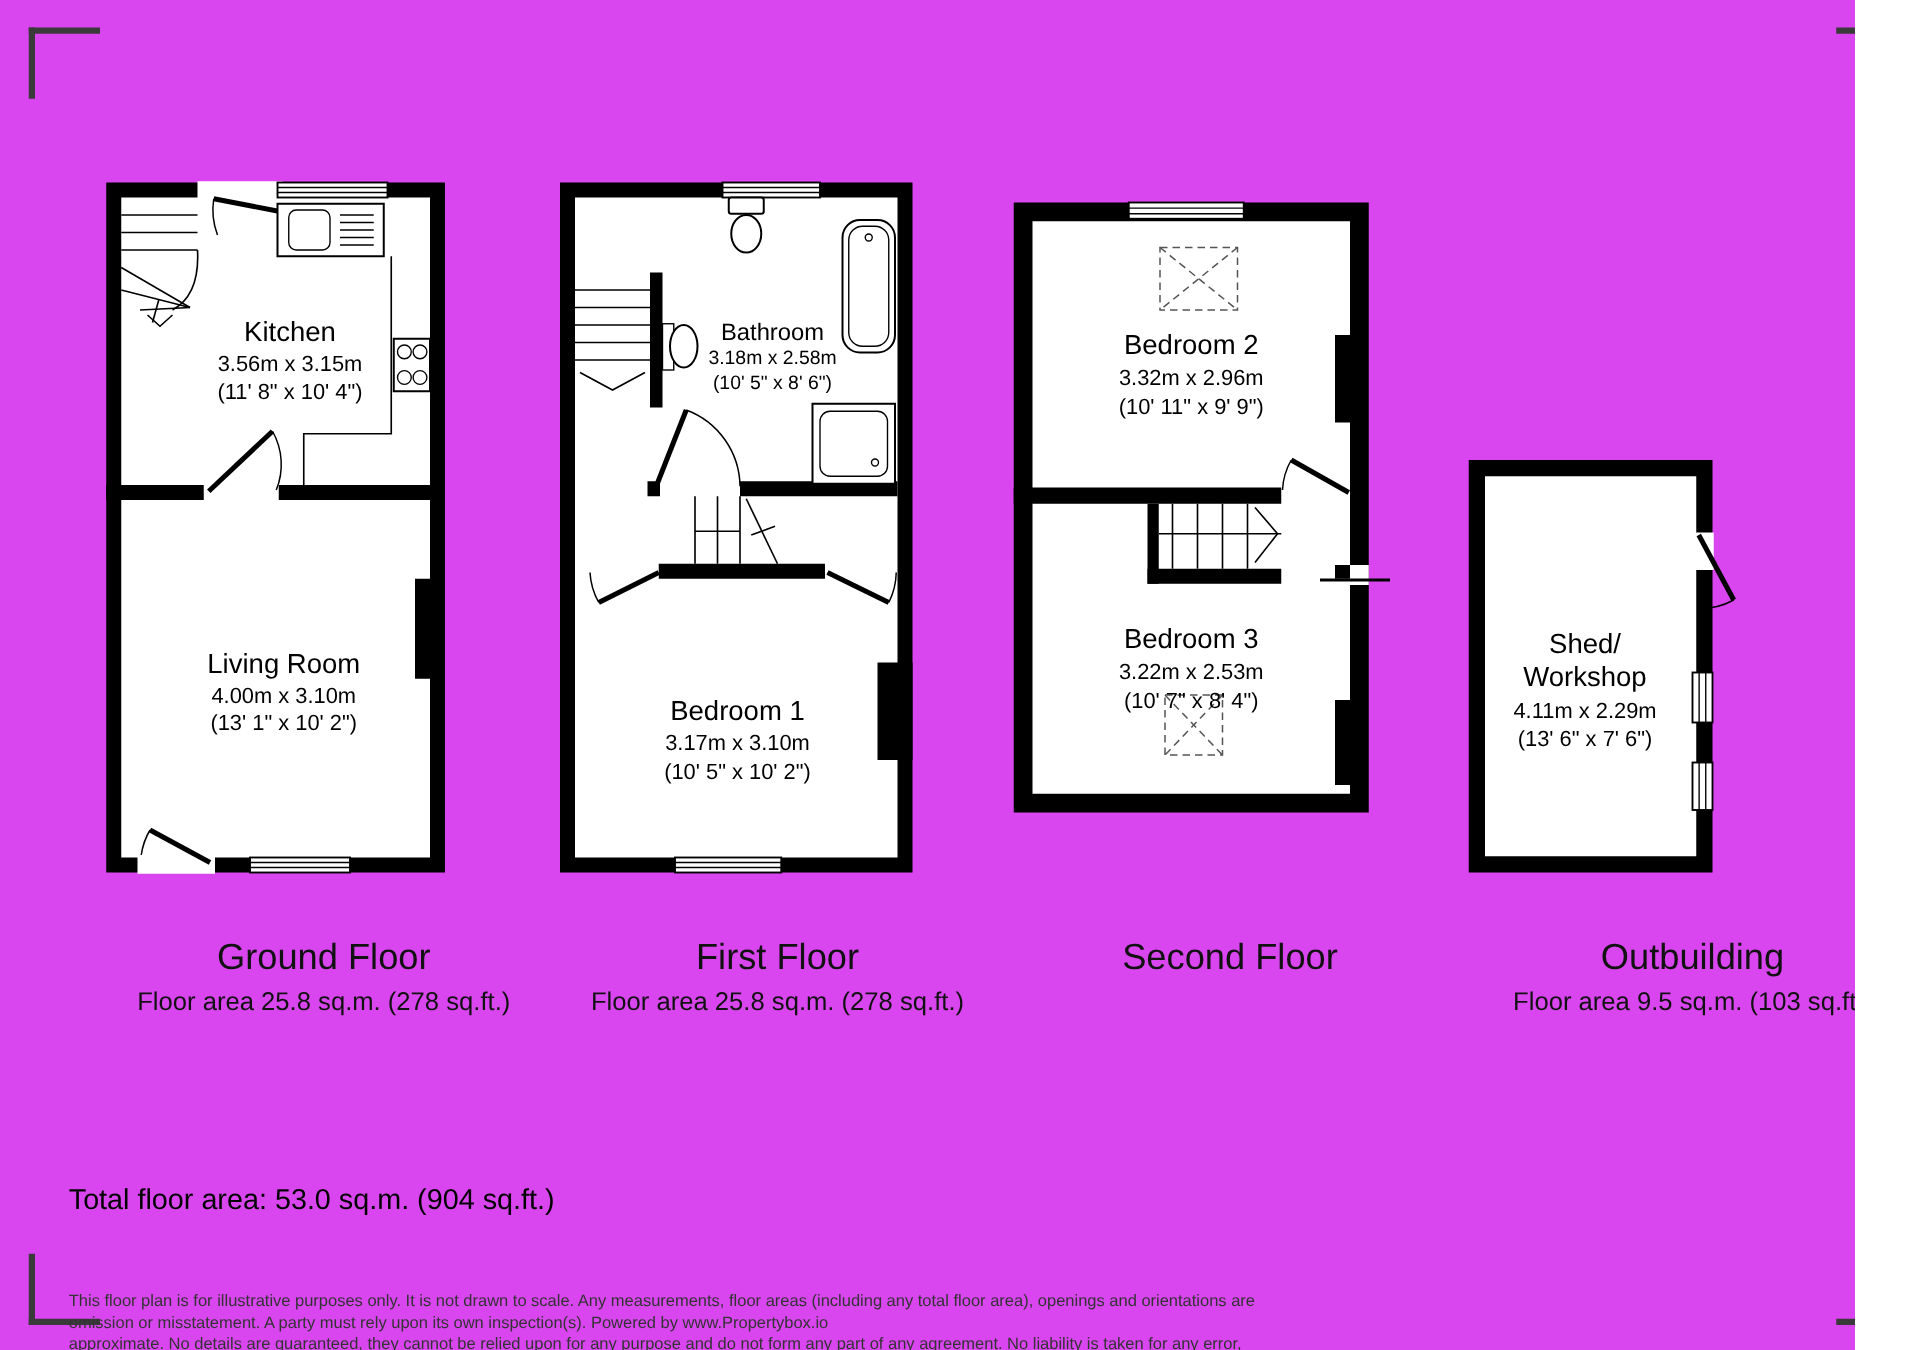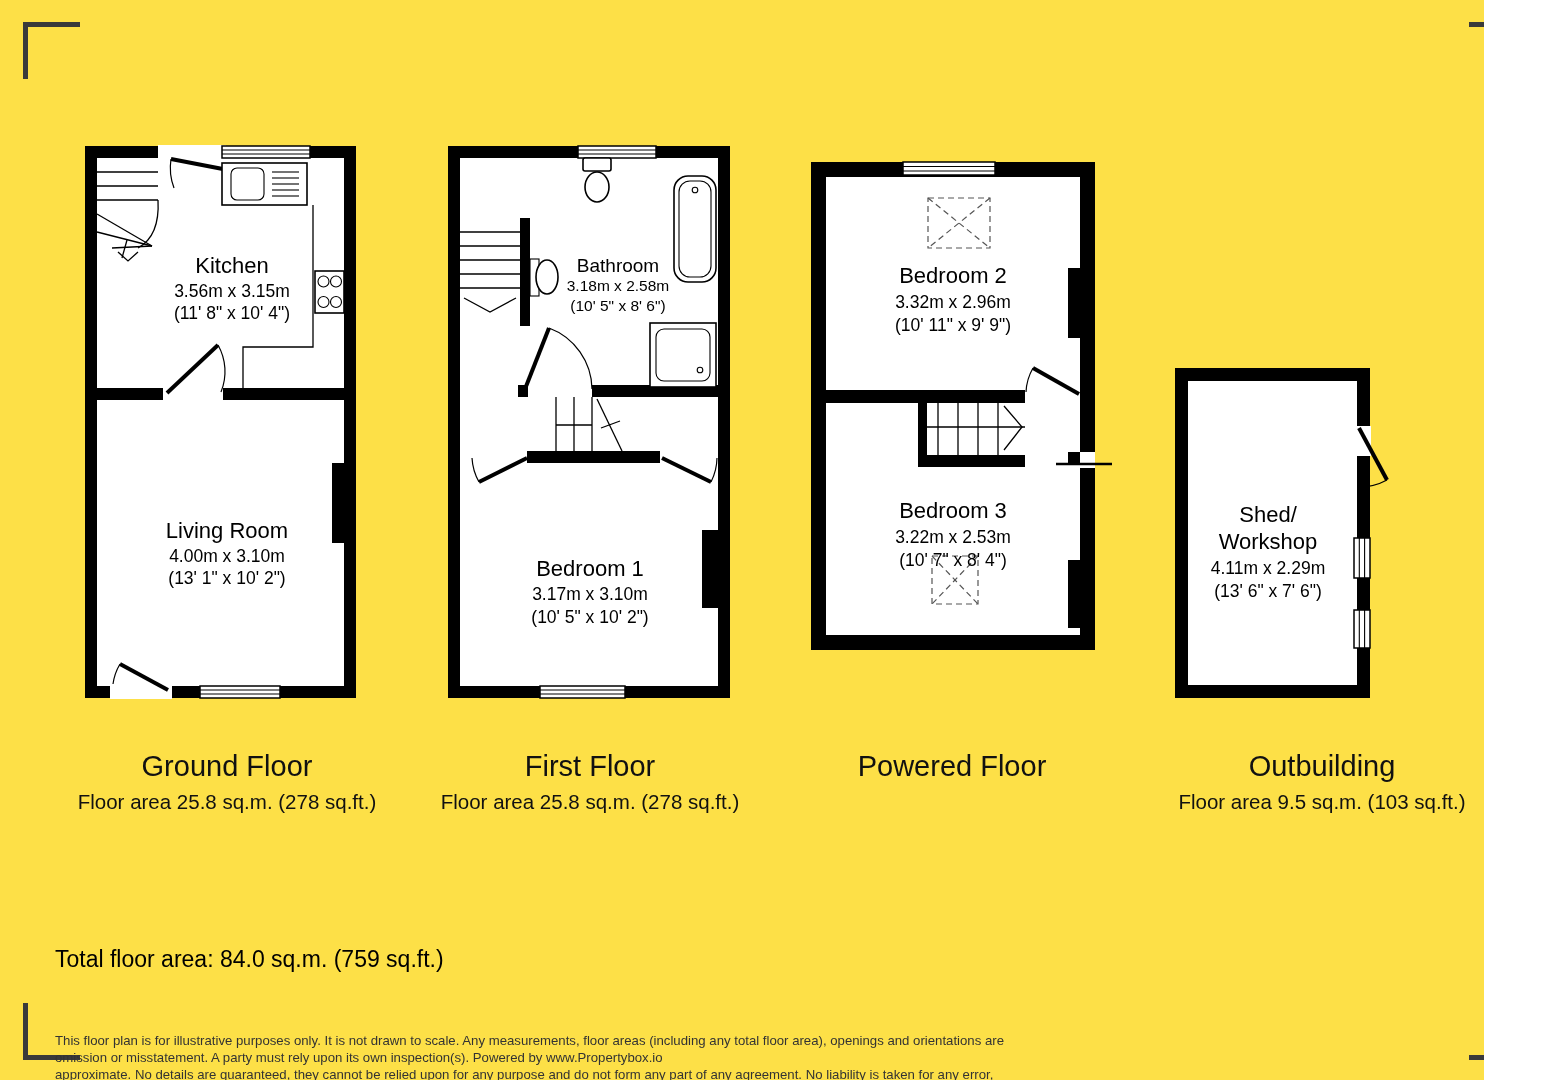--- a/index.html
+++ b/index.html
@@ -1,29 +1,29 @@
 <!DOCTYPE html>
 <html><head>
 <meta charset="utf-8">
 <style>
   html,body{margin:0;padding:0;background:#ffffff;}
-  .canvas{position:relative;width:1484px;height:1080px;background:#fde047;overflow:hidden;
+  .canvas{position:relative;width:1484px;height:1080px;background:#d946ef;overflow:hidden;
           font-family:"Liberation Sans", sans-serif;color:#000;}
   .bracket{position:absolute;width:52px;height:52px;}
   .bracket.tl{left:23px;top:22px;border-top:5px solid #3a3a3a;border-left:5px solid #3a3a3a;}
   .bracket.tr{left:1469px;top:22px;border-top:5px solid #3a3a3a;border-right:5px solid #3a3a3a;}
   .bracket.bl{left:23px;top:1003px;border-bottom:5px solid #3a3a3a;border-left:5px solid #3a3a3a;}
   .bracket.br{left:1469px;top:1003px;border-bottom:5px solid #3a3a3a;border-right:5px solid #3a3a3a;}
   svg.plan{position:absolute;}
   svg.plan text{font-family:"Liberation Sans", sans-serif;fill:#000;}
   .room-name{font-size:22px;}
   .room-dim{font-size:17.5px;}
   .room-name-sm{font-size:19px;}
   .room-dim-sm{font-size:15.5px;}
-  .floor-label{position:absolute;width:300px;text-align:center;}
+  .floor-label{position:absolute;width:300px;text-align:center;margin-left:32px;}
   .floor-title{font-size:29px;color:#111;}
   .floor-area{font-size:20.5px;line-height:1.35;margin-top:5px;color:#111;}
   .total{position:absolute;left:55px;top:946px;font-size:23px;color:#000;}
   .disclaimer{position:absolute;left:55px;top:1032px;width:1040px;font-size:13.2px;
               line-height:1.3;color:#333;}
   .wall{fill:#000;stroke:none;}
   .floor{fill:#fff;stroke:none;}
   .thin{stroke:#000;stroke-width:1.3;fill:none;}
   .fixture{stroke:#000;stroke-width:1.6;fill:#fff;}
   .fixture2{stroke:#000;stroke-width:1.1;fill:none;}
@@ -275,28 +275,28 @@
 
   <div class="floor-label" style="left:77px;top:750px">
     <div class="floor-title">Ground Floor</div>
     <div class="floor-area">Floor area 25.8 sq.m. (278 sq.ft.)</div>
   </div>
   <div class="floor-label" style="left:440px;top:750px">
     <div class="floor-title">First Floor</div>
     <div class="floor-area">Floor area 25.8 sq.m. (278 sq.ft.)</div>
   </div>
   <div class="floor-label" style="left:802px;top:750px">
-    <div class="floor-title">Powered Floor</div>
+    <div class="floor-title">Second Floor</div>
   </div>
   <div class="floor-label" style="left:1172px;top:750px">
     <div class="floor-title">Outbuilding</div>
     <div class="floor-area">Floor area 9.5 sq.m. (103 sq.ft.)</div>
   </div>
 
-  <div class="total">Total floor area: 84.0 sq.m. (759 sq.ft.)</div>
+  <div class="total">Total floor area: 53.0 sq.m. (904 sq.ft.)</div>
 
   <div class="disclaimer">
     <div>This floor plan is for illustrative purposes only. It is not drawn to scale. Any measurements, floor areas (including any total floor area), openings and orientations are</div>
     <div>omission or misstatement. A party must rely upon its own inspection(s). Powered by www.Propertybox.io</div>
     <div>approximate. No details are guaranteed, they cannot be relied upon for any purpose and do not form any part of any agreement. No liability is taken for any error,</div>
   </div>
 
 </div>
 
 </body></html>

